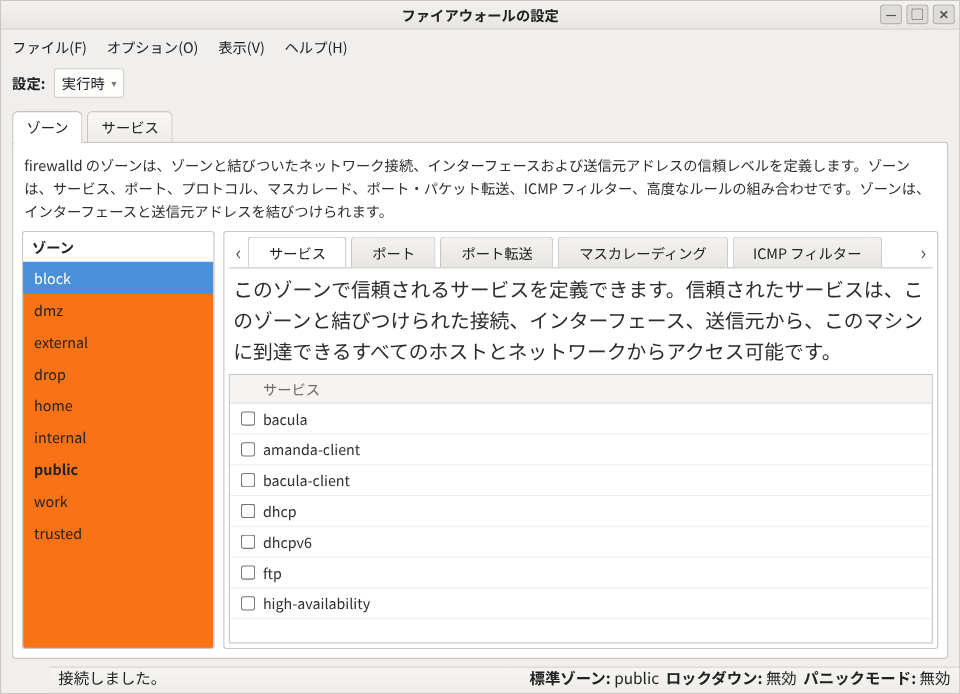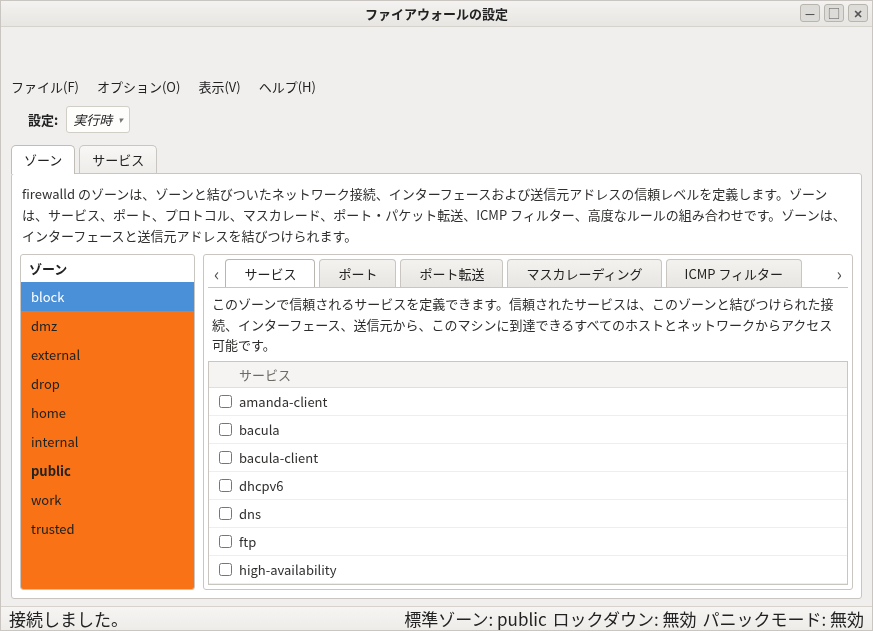--- a/index.html
+++ b/index.html
@@ -20,60 +20,60 @@
     border-bottom: 1px solid #d6d3cd;
     display: flex; align-items: center;
     font-weight: bold;
     font-size: 13px;
     position: relative;
   }
   .titlebar .title { flex: 1; text-align: center; }
   .titlebar-controls { position: absolute; right: 4px; top: 3px; display: flex; gap: 4px; }
   .tbtn { width: 20px; height: 18px; background:#dedcd8; border:1px solid #b8b5af; border-radius:3px; display:flex;align-items:center;justify-content:center; font-size:11px; color:#555; cursor:pointer;}
   
-  .menubar { display:flex; gap:18px; padding: 6px 10px; margin-top: 44px; }
+  .menubar { display:flex; gap:18px; padding: 6px 10px; }
   .menubar .menuitem { cursor:pointer; }
   
-  .toolrow { display:flex; align-items:center; gap:8px; padding: 4px 10px 12px 27px; }
+  .toolrow { display:flex; align-items:center; gap:8px; padding: 4px 10px 12px 10px; }
   .toolrow .lbl { font-weight:bold; }
-  .combo { background:#fdfdfc; border:1px solid #d1cec8; border-radius:3px; padding:3px 6px; display:inline-flex; align-items:center; gap:6px; cursor:pointer;font-style:italic;}
+  .combo { background:#fdfdfc; border:1px solid #d1cec8; border-radius:3px; padding:3px 6px; display:inline-flex; align-items:center; gap:6px; cursor:pointer;}
   .combo .chev { font-size:9px; color:#777; }
   
   .outer-tabs { padding: 0 10px; display:flex; align-items:flex-end; gap:0;}
   .otab { padding:4px 12px 5px; border:1px solid #c9c6c1; border-bottom:none; border-top-left-radius:5px;border-top-right-radius:5px; background:linear-gradient(#f8f7f5,#edece9); margin-right:4px; cursor:pointer;}
   .otab.active { background:#fff; border-color:#c0bdb6; position:relative; z-index:2;}
   .page-frame { margin:0 10px 6px 10px; background:#fff; border:1px solid #c9c6c1; border-radius:3px; padding:8px 8px 8px 8px; flex:1; display:flex; flex-direction:column; position:relative; top:-1px;justify-content:flex-end;}
   .desc { font-size:13px; line-height:1.6; color:#302f2e; padding:2px 2px 8px 2px;}
   
   .split { display:flex; flex:1; min-height:0;}
   .zone-col { width:175px; display:flex; flex-direction:column; border:1px solid #c9c6c1; border-radius:3px; overflow:hidden;}
   .zone-col-header { font-weight:bold; padding:4px 8px;}
   .zone-list { flex:1; overflow:auto; background:#f97316;}
   .zone-item { padding:5px 10px; cursor:pointer;}
   .zone-item.selected { background:#4a90d9; color:#fff;}
   .zone-item.bold { font-weight:bold; }
   .right-col { flex:1; margin-left:8px; display:flex; flex-direction:column; min-width:0; border:1px solid #c9c6c1; border-radius:3px; padding:4px;}
   .inner-tabsrow { display:flex; align-items:center; gap:0; padding-bottom:0;}
   .itab { padding:4px 18px; border:1px solid #c9c6c1; border-bottom:none; border-top-left-radius:4px;border-top-right-radius:4px; background:linear-gradient(#f4f2ef,#e8e6e2); margin-right:4px; cursor:pointer; white-space:nowrap;}
   .itab.active { background:#fff; border-color:#b9b6af;}
   .scroll-arrow { font-size:18px; color:#555; cursor:pointer; padding:0 6px;}
-  .inner-desc { font-size:13px; line-height:1.55; color:#2e2d2c; padding:6px 4px 6px 4px; border-top:1px solid #c9c6c1;}
+  .inner-desc { font-size:18px; line-height:1.55; color:#2e2d2c; padding:6px 4px 6px 4px; border-top:1px solid #c9c6c1;}
   .service-table { flex:1; border:1px solid #c9c6c1; overflow:auto; background:#fff;}
   .service-header { display:flex; align-items:center; border-bottom:1px solid #e2dfda; padding:3px 6px; background:#f5f4f2;}
   .service-header .chk-col { width:24px;}
   .service-header .name-col { color:#6c6a65;}
   .service-row { display:flex; align-items:center; padding:4px 6px; border-bottom:1px solid #f0eeea;}
   .service-row .chk { width:24px; display:flex; align-items:center;}
   .service-row input[type=checkbox] { width:13px; height:13px; cursor:pointer; accent-color:#888;}
   .service-row .svc-name { color:#302f2e;}
   
-  .statusbar { height:24px; border-top:1px solid #d6d3cd; background:linear-gradient(#f6f5f3,#edece9); display:flex; align-items:center; padding:0 8px; font-size:17px;}
+  .statusbar { height:24px; border-top:1px solid #d6d3cd; background:linear-gradient(#f6f5f3,#edece9); display:flex; padding:0 8px; font-size:14px;margin-left:44px;}
   .statusbar .left { flex:1;}
   .statusbar .kv { margin-left:6px;}
-  .statusbar .kv b { font-weight:normal;}
+  .statusbar .kv b { font-weight:bold;}
 </style>
 </head>
 <body>
 
 <div class="titlebar">
   <div class="title">ファイアウォールの設定</div>
   <div class="titlebar-controls">
     <div class="tbtn">—</div>
     <div class="tbtn">▢</div>
     <div class="tbtn">✕</div>
@@ -136,45 +136,45 @@
       <div class="service-table">
         <div class="service-header">
           <div class="chk-col"></div>
           <div class="name-col">サービス</div>
         </div>
         <div id="service-rows">
             <div class="service-row">
               <div class="chk">
                 <input type="checkbox" style="">
               </div>
+              <div class="svc-name">bacula</div>
+            </div>
+            <div class="service-row">
+              <div class="chk">
+                <input type="checkbox" style="">
+              </div>
               <div class="svc-name">amanda-client</div>
             </div>
             <div class="service-row">
               <div class="chk">
                 <input type="checkbox" style="">
               </div>
-              <div class="svc-name">bacula</div>
-            </div>
-            <div class="service-row">
-              <div class="chk">
-                <input type="checkbox" style="">
-              </div>
               <div class="svc-name">bacula-client</div>
             </div>
             <div class="service-row">
               <div class="chk">
                 <input type="checkbox" style="">
               </div>
+              <div class="svc-name">dhcp</div>
+            </div>
+            <div class="service-row">
+              <div class="chk">
+                <input type="checkbox" style="">
+              </div>
               <div class="svc-name">dhcpv6</div>
-            </div>
-            <div class="service-row">
-              <div class="chk">
-                <input type="checkbox" style="">
-              </div>
-              <div class="svc-name">dns</div>
             </div>
             <div class="service-row">
               <div class="chk">
                 <input type="checkbox" style="">
               </div>
               <div class="svc-name">ftp</div>
             </div>
             <div class="service-row">
               <div class="chk">
                 <input type="checkbox" style="">

